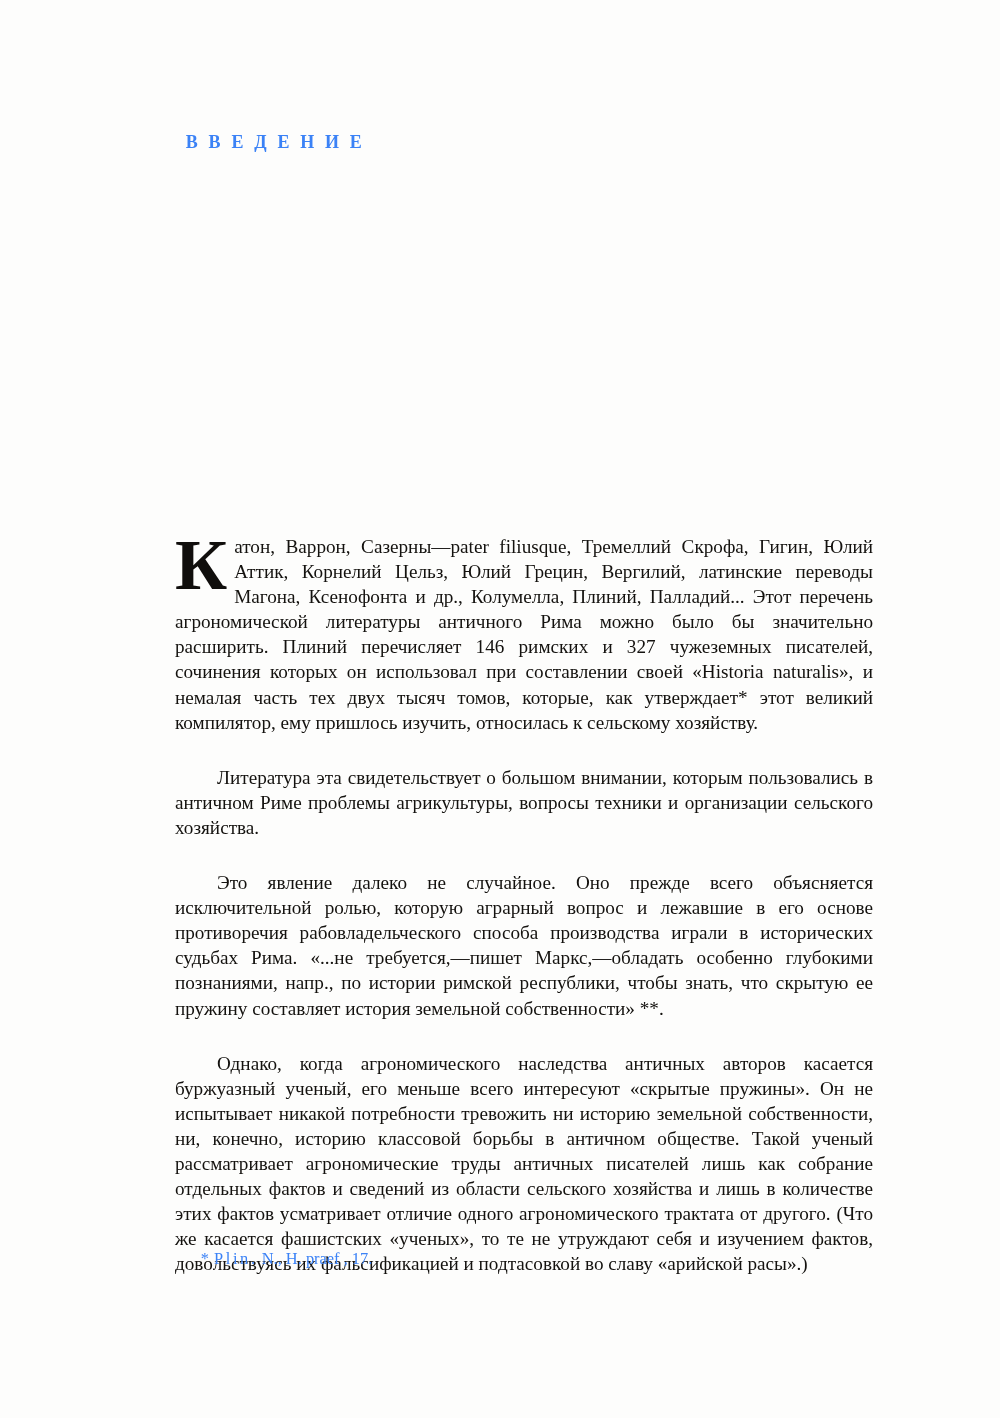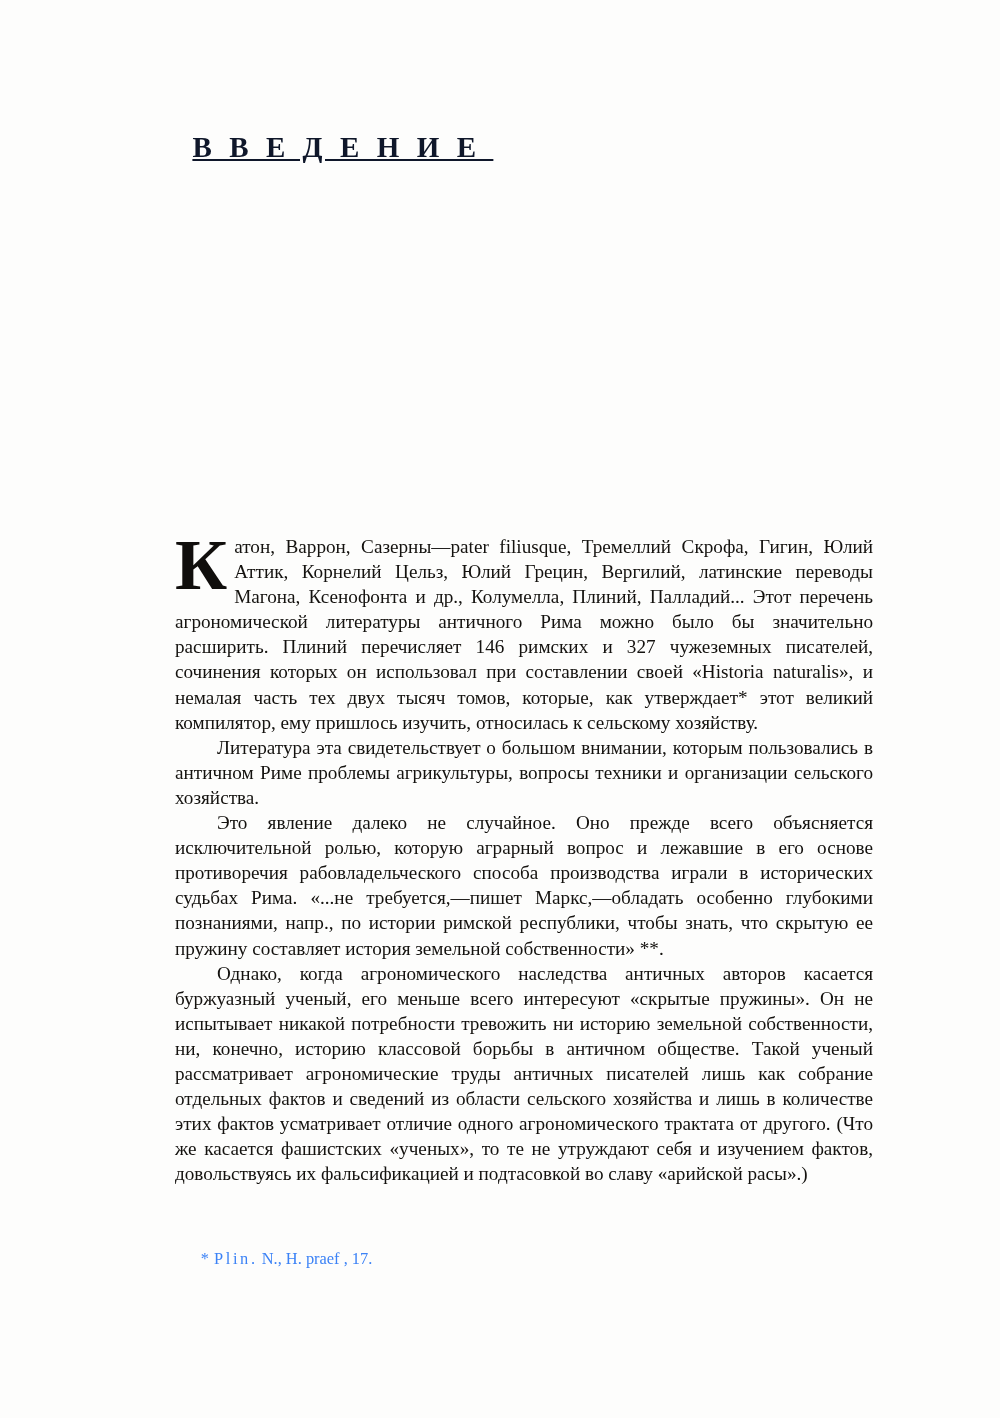--- a/index.html
+++ b/index.html
@@ -22,28 +22,27 @@
     inset: 0;
     background: #fdfdfc;
   }
 
   
   .chapter-title {
     position: absolute;
     left: 175px;
     top: 133px;
     width: 700px;
-    font-size: 29px;
+    font-size: 18px;
     font-weight: 700;
     letter-spacing: 0.60em;
     text-indent: 0.60em;
     line-height: 1;
-    color: #0f172a;
+    color: #3b82f6;
     white-space: nowrap;
-    text-decoration: underline;
   }
 
   
   .body-col {
     position: absolute;
     left: 175px;
     top: 534px;
     width: 698px;
   }
 
@@ -54,20 +53,21 @@
     text-align: justify;
     text-justify: inter-word;
     color: #14120f;
     hyphens: none;
   }
   .para + .para {
     margin-top: 0;
   }
   .para.indent {
     text-indent: 42px;
+    margin-top: 30px;
   }
 
   
   .para.dropcap-para {
     text-indent: 0;
   }
   .para.dropcap-para .dropcap {
     float: left;
     font-size: 72px;
     line-height: 0.82;

